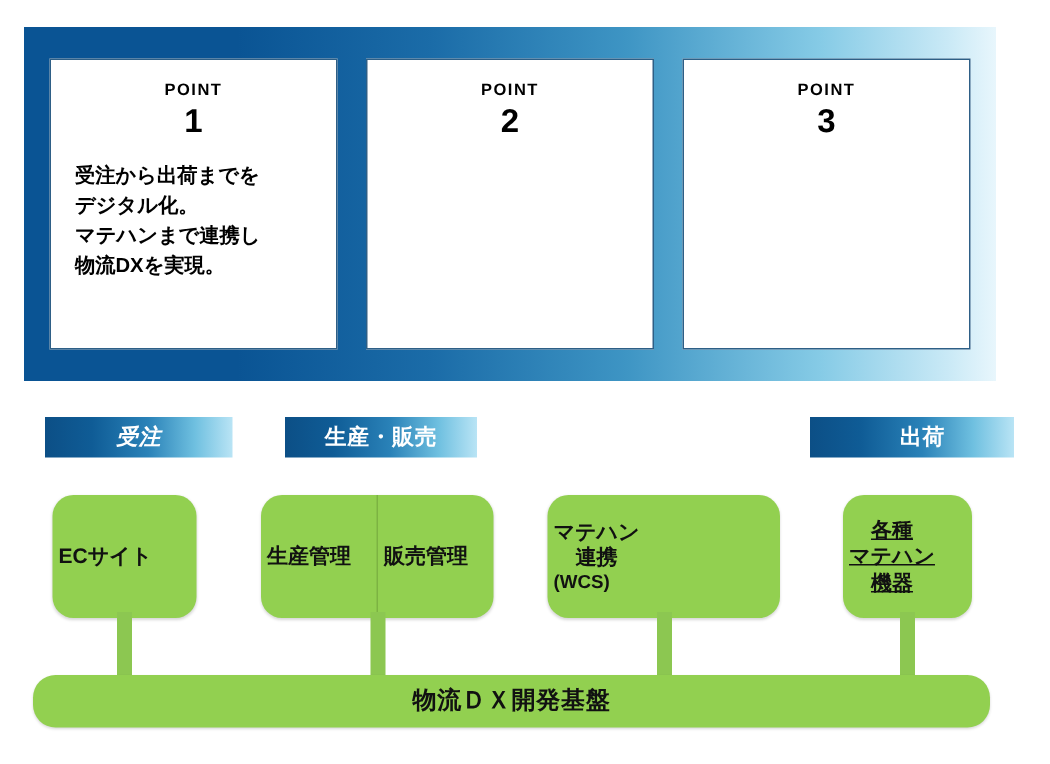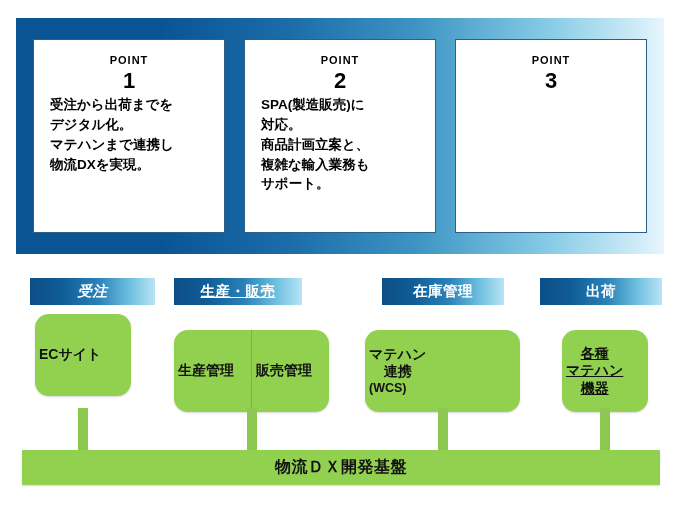--- a/index.html
+++ b/index.html
@@ -65,21 +65,21 @@
 
   .point-number {
     font-size: 22px;
     font-weight: bold;
     color: #000000;
     line-height: 1.25;
     margin-top: 1px;
   }
 
   .point-body {
-    margin-top: 0;
+    margin-top: 12px;
     align-self: flex-start;
     font-size: 13.5px;
     font-weight: bold;
     color: #000000;
     line-height: 1.48;
     white-space: pre-line;
     text-align: left;
     padding-left: 4px;
   }
 
@@ -95,23 +95,23 @@
         #b9e4f5 100%);
     color: #ffffff;
     font-size: 14.5px;
     font-weight: bold;
     display: flex;
     align-items: center;
     justify-content: center;
     letter-spacing: 0.5px;
   }
   .banner-1 { left: 30px;  top: 278px; width: 125px; font-style: italic; }
-  .banner-2 { left: 174px; top: 278px; width: 128px; text-decoration: underline; }
+  .banner-2 { left: 190px; top: 278px; width: 128px; }
   .banner-3 { left: 382px; top: 278px; width: 122px; }
-  .banner-4 { left: 540px; top: 278px; width: 122px; }
+  .banner-4 { left: 540px; top: 278px; width: 122px; padding-left: 14px; }
 
   
   .node {
     position: absolute;
     background: #92d050;
     border-radius: 14px;
     display: flex;
     box-shadow: 0 1px 2px rgba(0,0,0,0.16);
   }
   .node-cell {
@@ -130,21 +130,21 @@
   }
   .node-cell + .node-cell {
     border-left: 1.5px solid #7cb342;
   }
   .node-sub {
     font-size: 12.5px;
     font-weight: bold;
     line-height: 1.25;
   }
 
-  .node-ec   { left: 35px;  top: 314px; width: 96px;  height: 82px; }
+  .node-ec   { left: 35px;  top: 330px; width: 96px;  height: 82px; }
   .node-prod { left: 174px; top: 330px; width: 155px; height: 82px; }
   .node-wms  { left: 365px; top: 330px; width: 155px; height: 82px; }
   .node-mh   { left: 562px; top: 330px; width: 86px;  height: 82px; }
 
   
   .stem {
     position: absolute;
     width: 10px;
     background: #8cc751;
     top: 408px;
@@ -156,21 +156,21 @@
   .stem-4 { left: 600px; }
 
   
   .platform {
     position: absolute;
     left: 22px;
     top: 450px;
     width: 638px;
     height: 35px;
     background: #92d050;
-    border-radius: 1px;
+    border-radius: 15px;
     display: flex;
     align-items: center;
     justify-content: center;
     color: #111111;
     font-size: 16px;
     font-weight: bold;
     letter-spacing: 0.5px;
     box-shadow: 0 1px 2px rgba(0,0,0,0.16);
   }
 </style>
@@ -186,37 +186,31 @@
       <div class="point-number">1</div>
       <div class="point-body">受注から出荷までを
 デジタル化。
 マテハンまで連携し
 物流DXを実現。</div>
     </div>
 
     <div class="point-card">
       <div class="point-label">POINT</div>
       <div class="point-number">2</div>
-      <div class="point-body">SPA(製造販売)に
-対応。
-商品計画立案と、
-複雑な輸入業務も
-サポート。</div>
     </div>
 
     <div class="point-card">
       <div class="point-label">POINT</div>
       <div class="point-number">3</div>
     </div>
 
   </div>
 
   <div class="banner banner-1">受注</div>
   <div class="banner banner-2">生産・販売</div>
-  <div class="banner banner-3">在庫管理</div>
   <div class="banner banner-4">出荷</div>
 
   <div class="node node-ec">
     <div class="node-cell">
       <div>ECサイト</div>
     </div>
   </div>
 
   <div class="node node-prod">
     <div class="node-cell">

